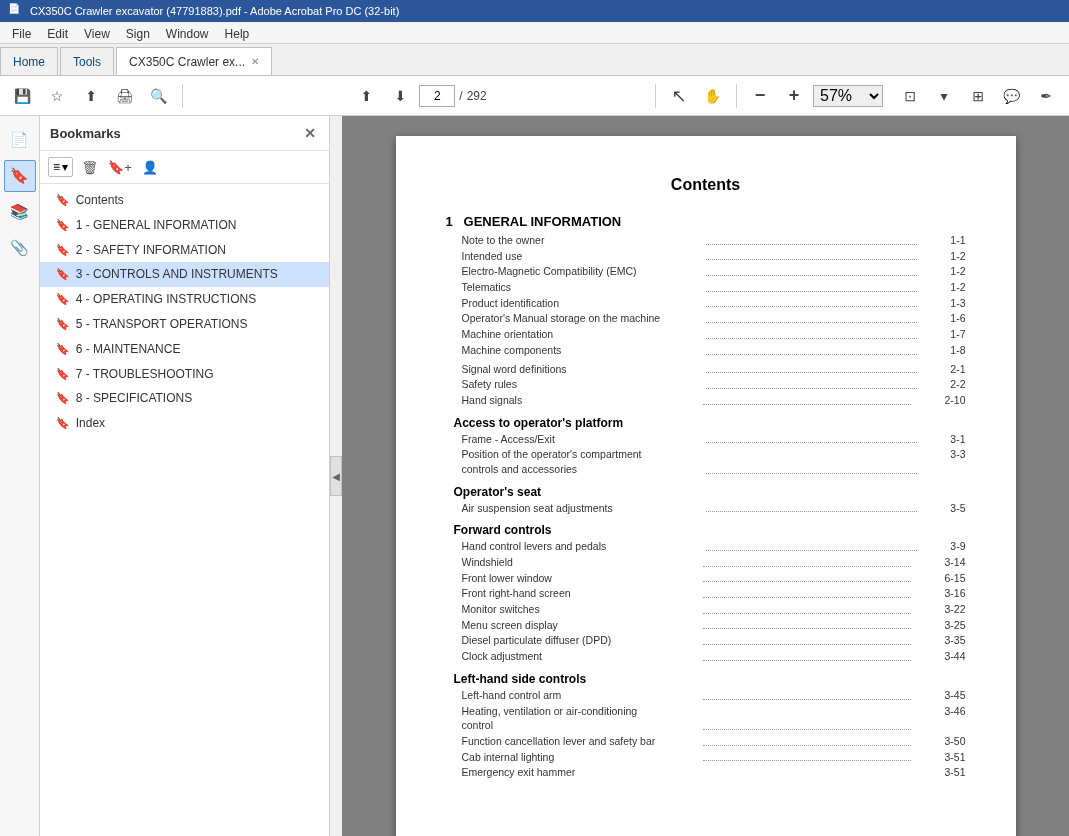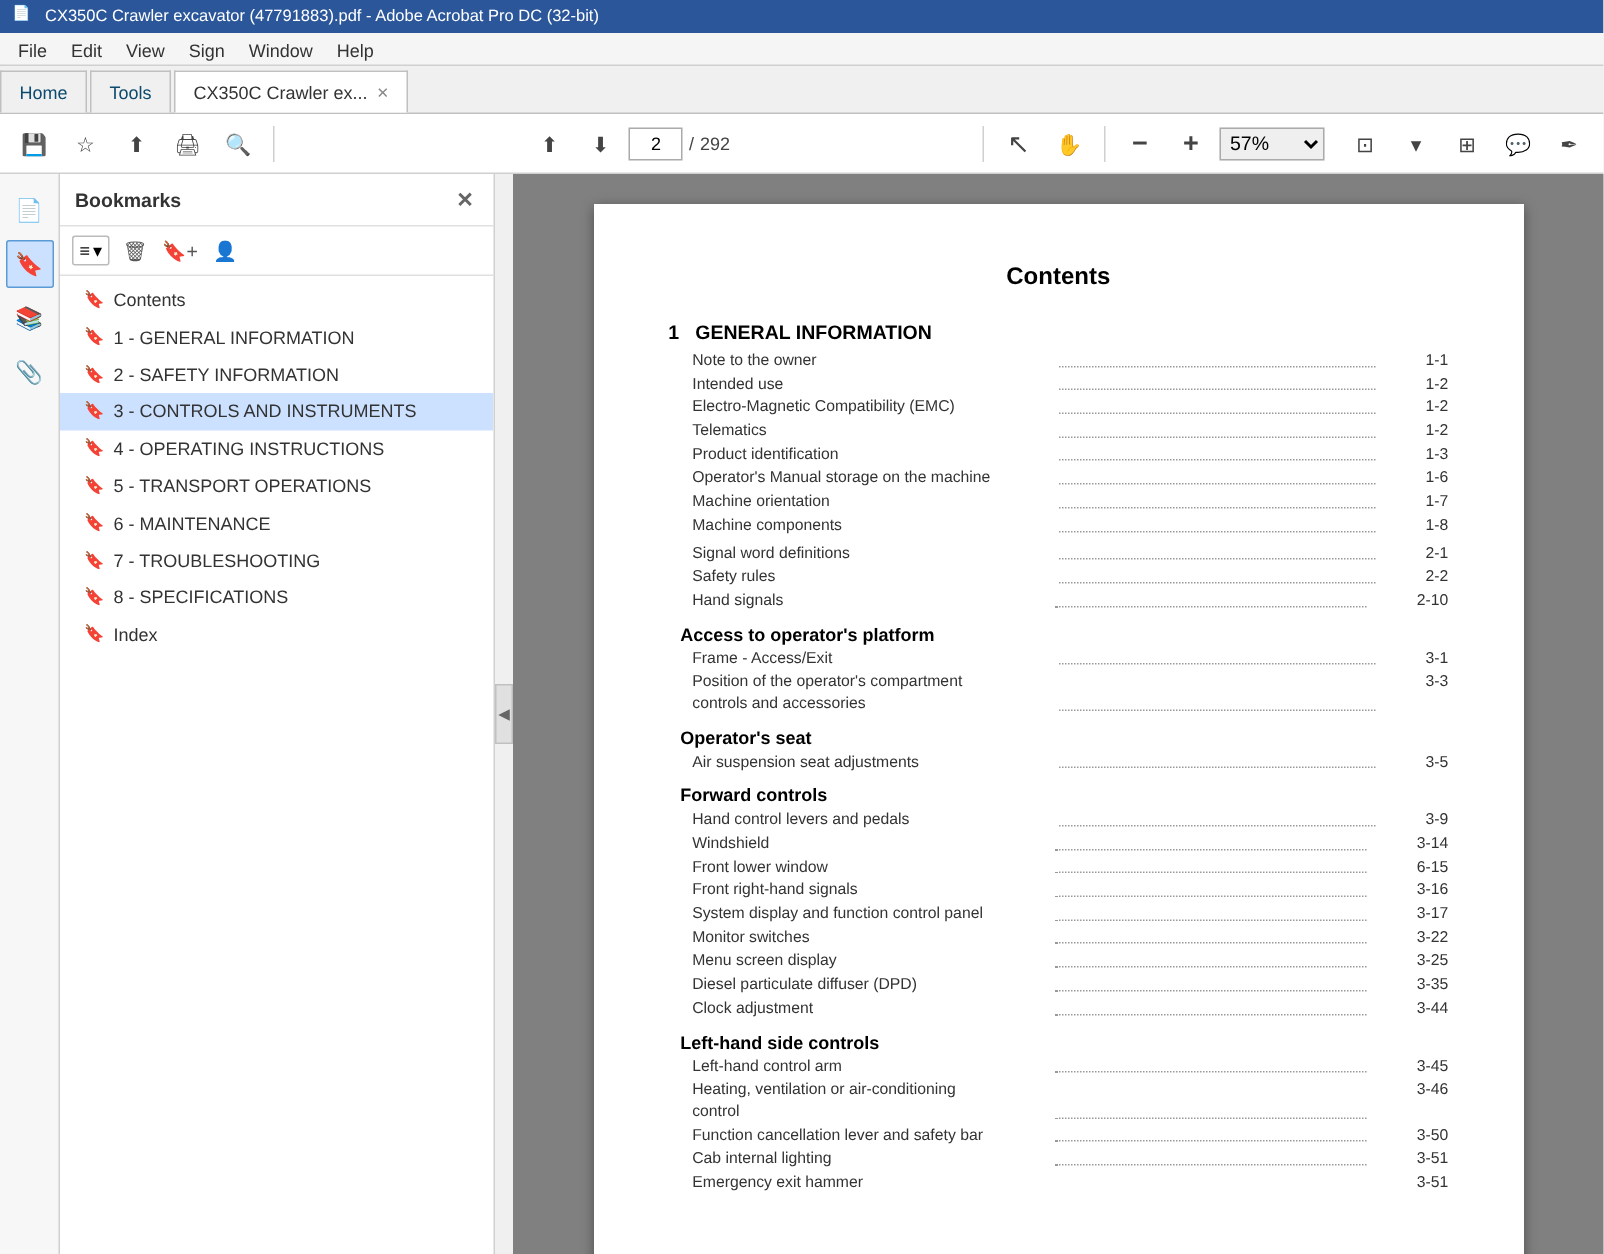--- a/index.html
+++ b/index.html
@@ -111,21 +111,21 @@
       padding: 0 2px;
     }
     .page-total {
       font-size: 12px;
       color: #444;
     }
     .zoom-select {
       width: 70px;
       height: 22px;
       border: 1px solid #aaa;
-      font-size: 13px;
+      font-size: 16px;
       padding: 0 2px;
     }
     .right-tools {
       display: flex;
       align-items: center;
       gap: 4px;
       margin-left: 8px;
     }
 
     
@@ -568,30 +568,25 @@
           <span class="toc-entry-text">Windshield</span>
           <span class="toc-dots"></span>
           <span class="toc-page">3-14</span>
         </div>
         <div class="toc-entry">
           <span class="toc-entry-text">Front lower window</span>
           <span class="toc-dots"></span>
           <span class="toc-page">6-15</span>
         </div>
         <div class="toc-entry">
-          <span class="toc-entry-text">Front right-hand signals</span>
+          <span class="toc-entry-text">Front right-hand screen</span>
           <span class="toc-dots"></span>
           <span class="toc-page">3-16</span>
         </div>
         <div class="toc-entry">
-          <span class="toc-entry-text">System display and function control panel</span>
-          <span class="toc-dots"></span>
-          <span class="toc-page">3-17</span>
-        </div>
-        <div class="toc-entry">
           <span class="toc-entry-text">Monitor switches</span>
           <span class="toc-dots"></span>
           <span class="toc-page">3-22</span>
         </div>
         <div class="toc-entry">
           <span class="toc-entry-text">Menu screen display</span>
           <span class="toc-dots"></span>
           <span class="toc-page">3-25</span>
         </div>
         <div class="toc-entry">

